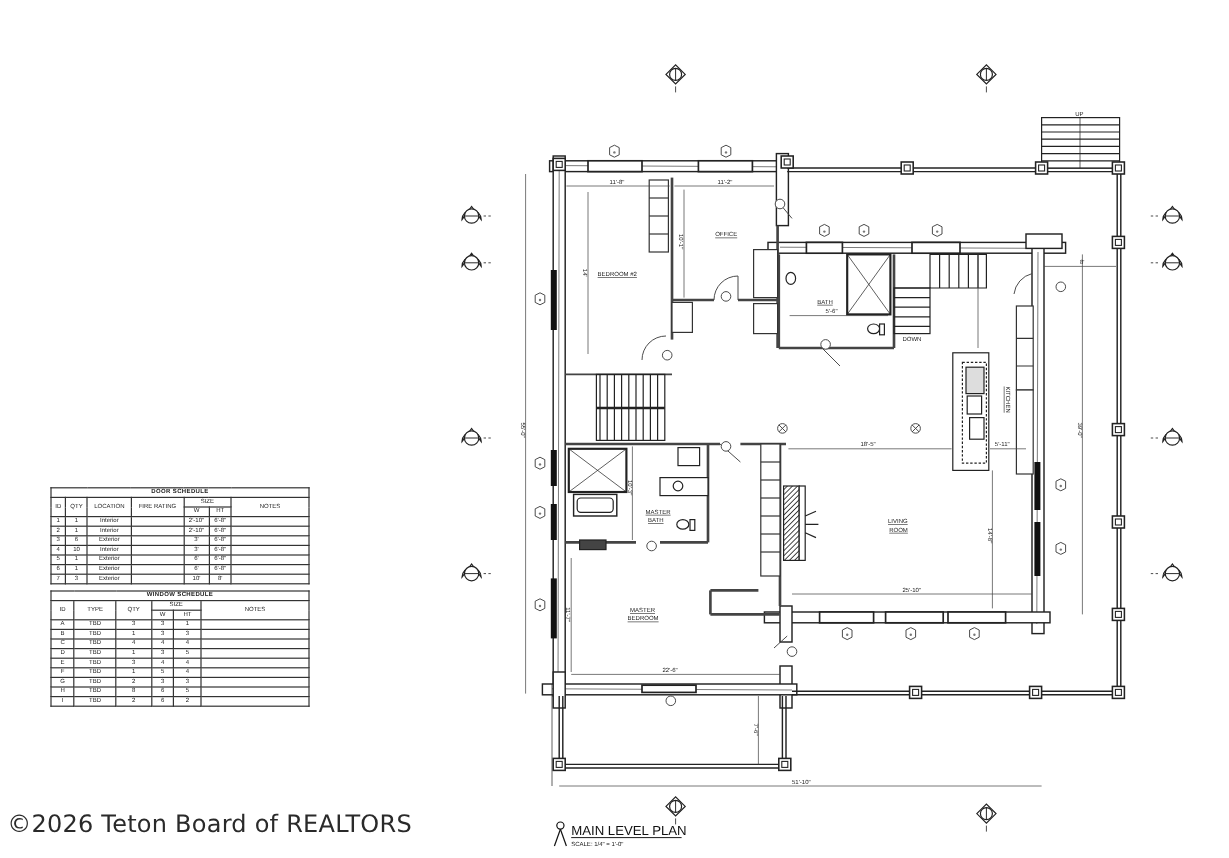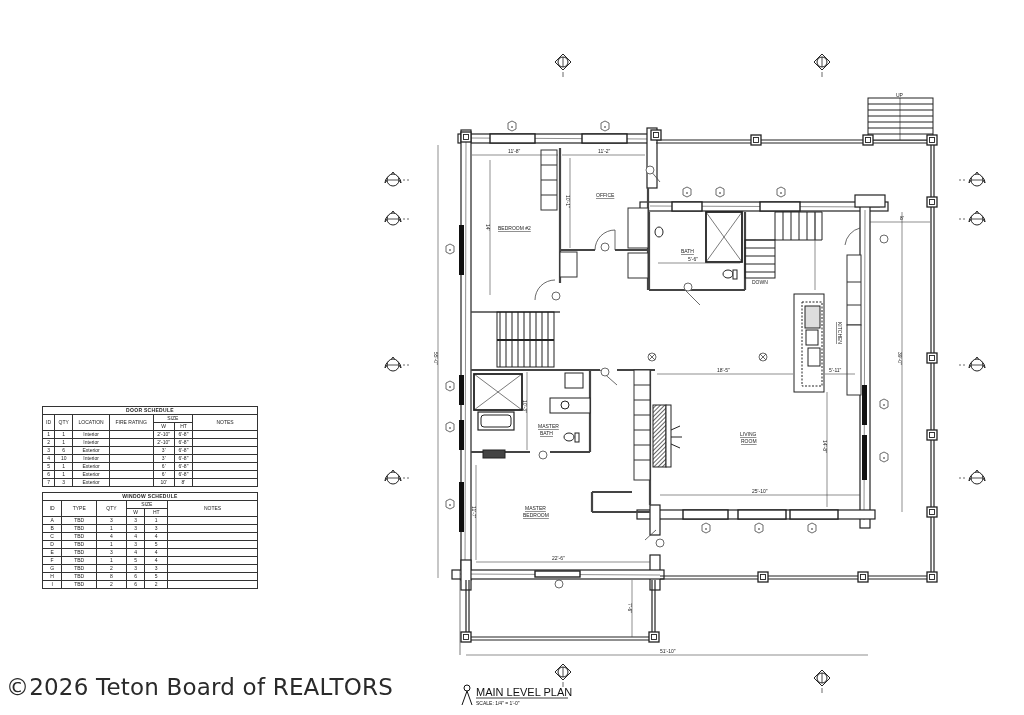--- a/index.html
+++ b/index.html
@@ -1,21 +1,21 @@
 <!DOCTYPE html>
 <html><head>
 <meta charset="utf-8">
 <style>
   html, body { margin:0; padding:0; background:#ffffff; }
   body { width:1024px; height:715px; position:relative; overflow:hidden; font-family:"Liberation Sans", sans-serif; }
   #plan { position:absolute; left:0; top:0; }
   .sched { position:absolute; border-collapse:collapse; font-family:"Liberation Sans", sans-serif; font-size:5px; color:#222; background:#fff; }
   .sched td, .sched th { border:1px solid #333; padding:0 2px; height:7px; line-height:7px; text-align:center; font-weight:normal; }
   .sched .ttl { font-weight:bold; letter-spacing:0.3px; }
-  .watermark { position:absolute; left:6px; top:674px; font-family:"DejaVu Sans", sans-serif; font-size:23px; color:#2a2a2a; letter-spacing:0.2px; }
+  .watermark { position:absolute; left:6px; top:674px; font-family:"DejaVu Sans", sans-serif; font-size:20px; color:#2a2a2a; letter-spacing:0.2px; }
   .room-label { font-family:"Liberation Sans", sans-serif; font-size:5px; fill:#222; text-decoration:underline; }
   .dim-text { font-family:"Liberation Sans", sans-serif; font-size:5px; fill:#222; }
   .title-main { font-family:"Liberation Sans", sans-serif; font-size:11px; fill:#111; }
   .title-scale { font-family:"Liberation Sans", sans-serif; font-size:5px; fill:#111; }
 </style>
 </head>
 <body>
 
 <svg id="plan" width="1024" height="715" viewBox="0 0 1024 715" xmlns="http://www.w3.org/2000/svg">
   <defs>

